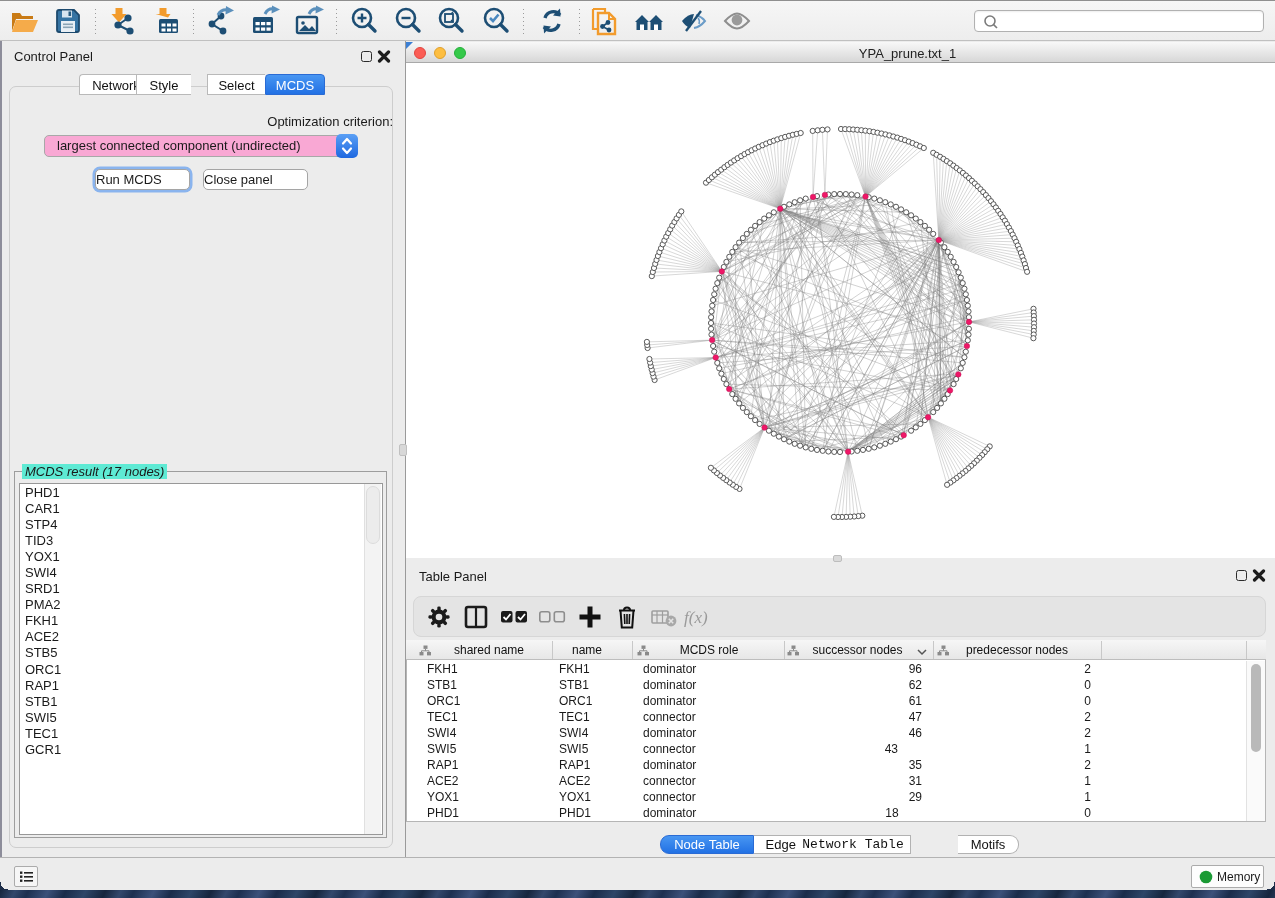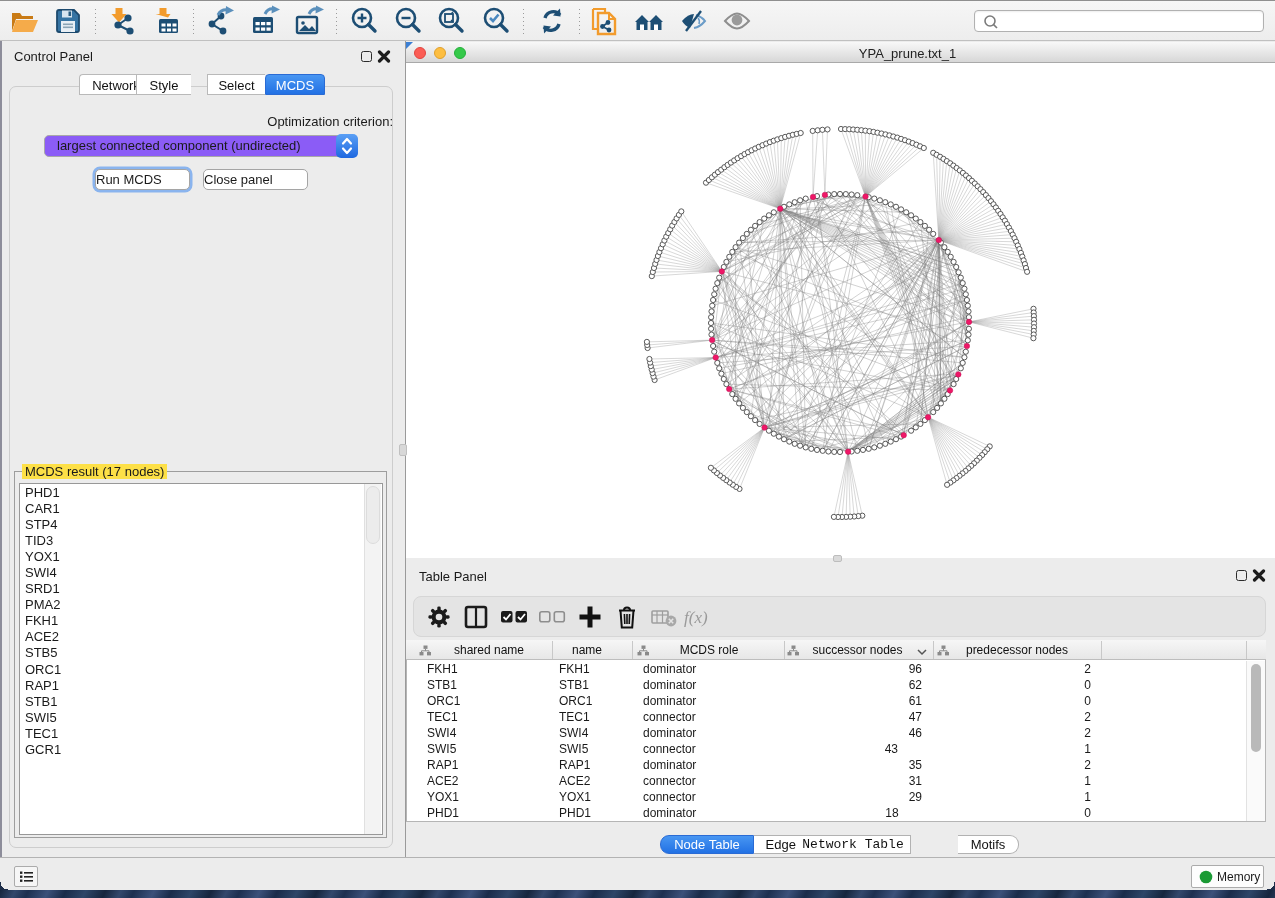--- a/index.html
+++ b/index.html
@@ -24,30 +24,30 @@
 
 
 #cp-title { position:absolute; left:14px; top:49px; font-size:13px; }
 .float-ic { position:absolute; width:11px; height:11px; border:1.6px solid #2b2b2b; border-radius:2.5px; background:transparent; }
 #cp-panel { position:absolute; left:9px; top:86px; width:384px; height:762px;
   border:1px solid #cdcdcd; border-radius:7px; background:#ececec; }
 .tab { position:absolute; top:74px; height:21px; font-size:13px; text-align:center; line-height:21px;
   background:#ffffff; border:1px solid #b9b9b9; border-right:none; color:#111; }
 .tab.sel { background:linear-gradient(#4896f2,#2271e4); color:#fff; border:1px solid #2a6bd4; border-radius:4px 4px 0 0; }
 #opt-label { position:absolute; left:9px; top:114px; width:384px; text-align:right; font-size:13px; }
-#dropdown { position:absolute; left:44px; top:135px; width:314px; height:22px; background:#8b5cf6;
+#dropdown { position:absolute; left:44px; top:135px; width:314px; height:22px; background:#f9a8d4;
   border:1px solid #a8a8a8; border-radius:5px; font-size:13px; line-height:20px; padding-left:12px; }
 #dd-spin { position:absolute; left:336px; top:134px; width:22px; height:24px; border-radius:5px;
   background:linear-gradient(#5a9ff5,#1e68e0); }
 .btn { position:absolute; top:169px; height:21px; background:#fff; border:1px solid #a5a5a5; border-radius:5px;
   font-size:13px; text-align:left; line-height:19px; }
 #btn-run { left:95px; width:95px; box-shadow:0 0 0 2.5px #8ab4ee; }
 #btn-close { left:203px; width:105px; }
 #groupbox { position:absolute; left:14px; top:471px; width:373px; height:367px; border:1px solid #9d9d9d; }
-#grouplabel { position:absolute; left:22px; top:464px; background:#fde047; padding:0 3px; font-size:13px; }
+#grouplabel { position:absolute; left:22px; top:464px; background:#5eead4; padding:0 3px; font-size:13px;font-style:italic; }
 #cp-list { position:absolute; left:19px; top:483px; width:364px; height:352px; background:#fff; border:1px solid #989898;
   font-size:13px; line-height:16.05px; padding:1px 0 0 5px; }
 #cp-scroll { position:absolute; left:364px; top:484px; width:17px; height:350px; background:#f3f3f3; border-left:1px solid #e0e0e0; }
 #cp-thumb { position:absolute; left:1px; top:2px; width:14px; height:58px; background:#ececec; border:1px solid #dcdcdc; border-radius:7px; }
 
 
 #vsplit { position:absolute; left:405px; top:41px; width:1px; height:816px; background:#9a9a9a; }
 #netbar { position:absolute; left:406px; top:42px; width:869px; height:21px;
   background:linear-gradient(#f8f8f8,#d7d7d7); border-bottom:1px solid #a9a9a9; }
 #nettitle { position:absolute; left:473px; top:46px; width:869px; text-align:center; font-size:13px; color:#222; }

